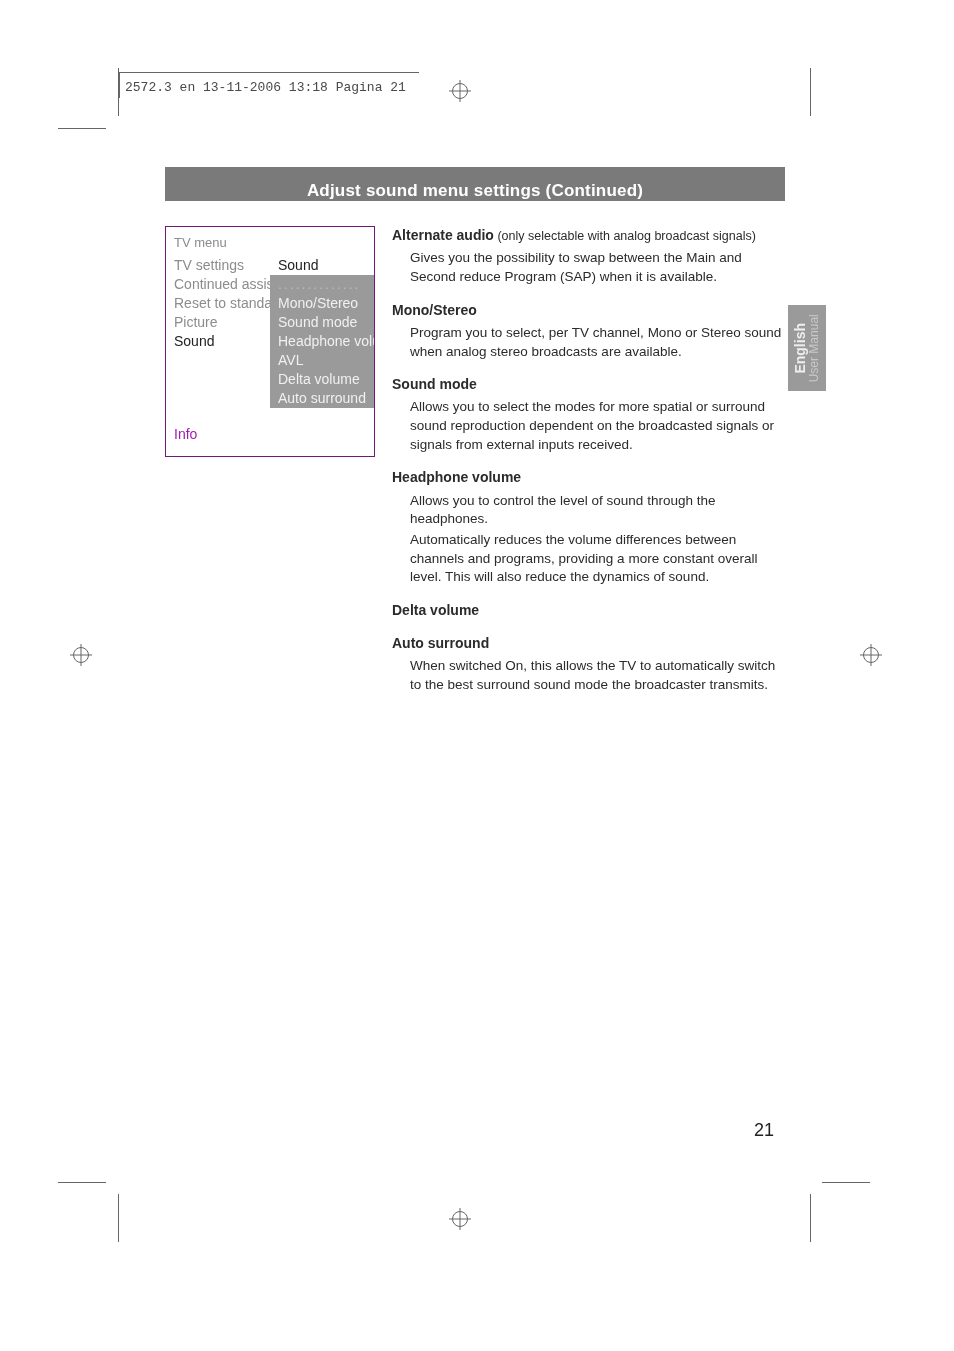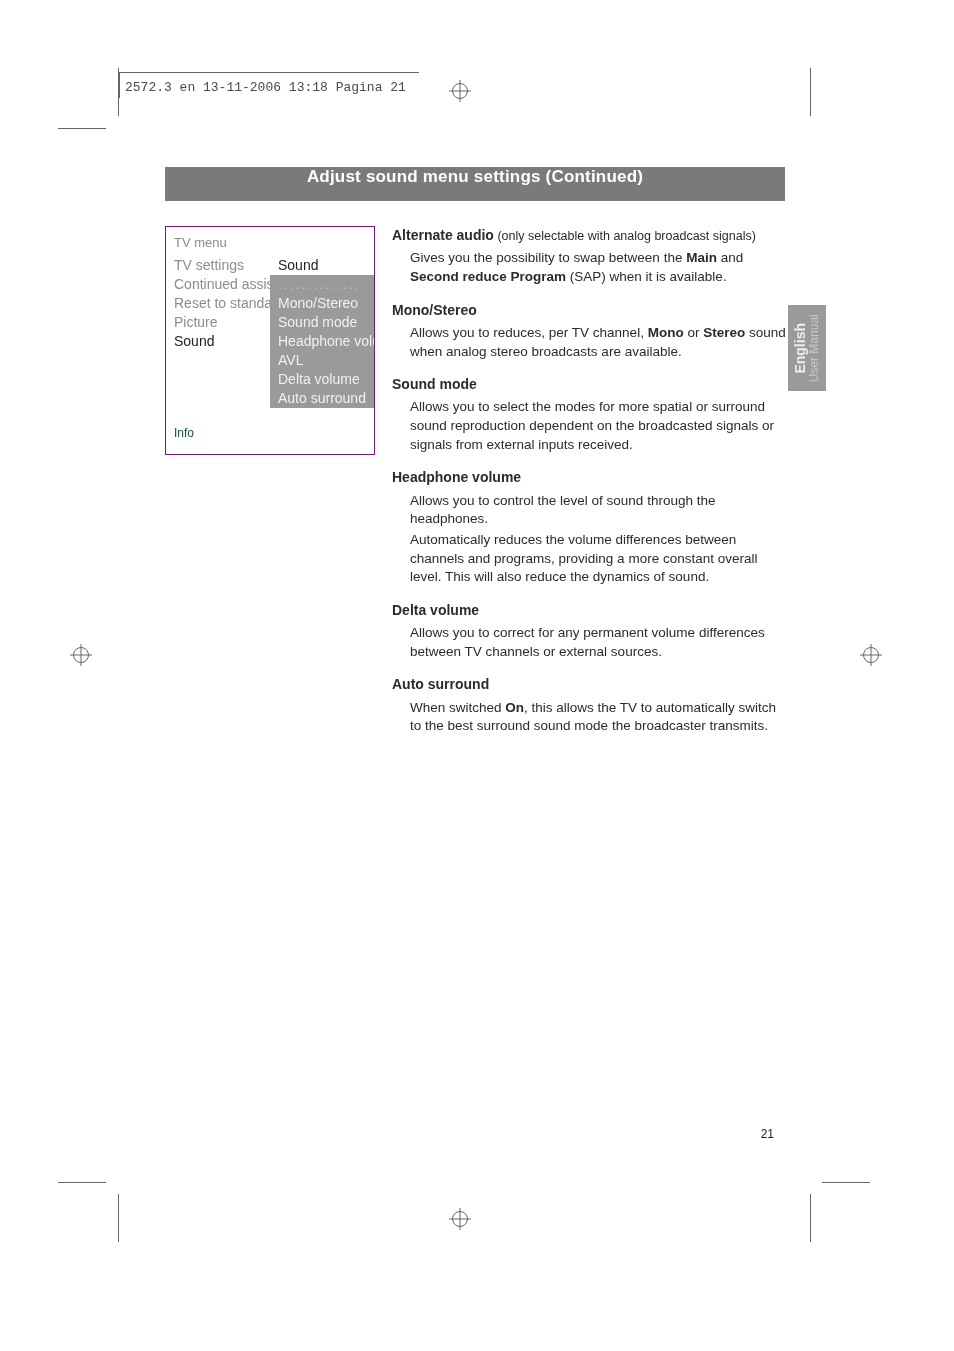--- a/index.html
+++ b/index.html
@@ -12,48 +12,48 @@
   .mark.v { width: 1px; }
   .reg { position: absolute; width: 22px; height: 22px; }
   .reg::before, .reg::after { content: ""; position: absolute; background: #666; }
   .reg::before { left: 0; right: 0; top: 50%; height: 1px; transform: translateY(-0.5px); }
   .reg::after  { top: 0; bottom: 0; left: 50%; width: 1px; transform: translateX(-0.5px); }
   .reg .circ { position: absolute; left: 3px; top: 3px; width: 16px; height: 16px; border: 1px solid #666; border-radius: 50%; }
 
   .header-line { position: absolute; left: 125px; top: 80px; font-size: 13px; color: #4a4a4a; font-family: "Courier New", monospace; letter-spacing: 0; }
   .header-box { position: absolute; left: 119px; top: 72px; width: 300px; height: 26px; border-top: 1px solid #666; border-left: 1px solid #666; }
 
-  .title-bar { position: absolute; left: 165px; top: 167px; width: 620px; height: 34px; background: #7a7a7a; color: #fff; display: flex; align-items: flex-start; justify-content: center; font-weight: 700; font-size: 17px; letter-spacing: 0.2px; }
+  .title-bar { position: absolute; left: 165px; top: 167px; width: 620px; height: 34px; background: #7a7a7a; color: #fff; display: flex; align-items: flex-end; justify-content: center; font-weight: 700; font-size: 17px; letter-spacing: 0.2px; }
 
   .menu-box { position: absolute; left: 165px; top: 226px; width: 210px; border: 1px solid #701a75; font-size: 12.5px; color: #8c8c8c; }
   .menu-title { padding: 8px 8px 6px; font-size: 13px; }
   .menu-body { display: flex; }
   .menu-col-left  { width: 50%; }
   .menu-col-right { width: 50%; }
   .menu-row { height: 19px; line-height: 19px; padding: 0 8px; border-top: 0; font-size: 14px; overflow: hidden; white-space: nowrap; }
   .menu-row.sel-left  { background: #fff; color: #222; font-weight: 500; }
   .menu-row.sel-right { background: #fff; color: #222; font-weight: 500; }
   .menu-row.dim   { background: #9a9a9a; color: #f0f0f0; }
   .menu-row.empty { background: transparent; }
   .menu-row.dots  { color: #bbb; letter-spacing: 2px; }
-  .menu-info { padding: 18px 8px 14px; font-size: 12px; color: #14532d; }
+  .menu-info { padding: 18px 8px 14px; font-size: 14px; color: #a21caf; }
 
   .content { position: absolute; left: 392px; top: 226px; width: 395px; font-size: 13.5px; line-height: 1.38; color: #2b2b2b; }
   .content h3 { font-size: 14px; font-weight: 700; margin-top: 14px; margin-bottom: 4px; }
   .content h3:first-child { margin-top: 0; }
   .content .hnote { font-weight: 400; font-size: 12.5px; }
   .content p { margin-left: 18px; margin-bottom: 2px; }
-  .content b { font-weight: 700; }
+  .content b { font-weight: 400; }
 
   .side-tab { position: absolute; right: 128px; top: 305px; width: 38px; height: 86px; background: #9a9a9a; color: #ddd; display: flex; align-items: center; justify-content: center; }
   .side-tab .rot { transform: rotate(-90deg); white-space: nowrap; font-size: 13px; line-height: 1.1; text-align: center; }
   .side-tab .rot .b { font-weight: 700; color: #eee; display: block; font-size: 14px; }
   .side-tab .rot .s { font-weight: 400; color: #c9c9c9; display: block; font-size: 12px; }
 
-  .page-num { position: absolute; right: 180px; bottom: 210px; font-size: 12px; color: #222; }
+  .page-num { position: absolute; right: 180px; bottom: 210px; font-size: 18px; color: #222; }
 </style>
 </head>
 <body>
 
 <div class="page">
 
   <div class="mark h" style="left:58px; top:128px; width:48px;"></div>
   <div class="mark v" style="left:118px; top:68px; width:1px; height:48px;"></div>
   <div class="mark v" style="left:810px; top:68px; width:1px; height:48px;"></div>
   <div class="reg" style="left:449px; top:80px;">
@@ -113,33 +113,32 @@
 
     <h3>
       <span>Alternate audio</span><span class="hnote"> (only selectable with analog broadcast signals)</span>
     </h3>
     <p>
       <span>Gives you the possibility to swap between the </span><b>Main</b><span> and </span><b>Second reduce Program</b><span> (SAP) when it is available.</span>
     </p>
 
     <h3>Mono/Stereo</h3>
     <p>
-      <span>Allows you to reduces, per TV channel, </span><b>Mono</b><span> or </span><b>Stereo</b><span> sound when analog stereo broadcasts are available.</span>
+      <span>Program you to select, per TV channel, </span><b>Mono</b><span> or </span><b>Stereo</b><span> sound when analog stereo broadcasts are available.</span>
     </p>
 
     <h3>Sound mode</h3>
     <p>Allows you to select the modes for more spatial or surround sound reproduction dependent on the broadcasted signals or signals from external inputs received.</p>
 
     <h3>Headphone volume</h3>
     <p>Allows you to control the level of sound through the headphones.</p>
 
     <p>Automatically reduces the volume differences between channels and programs, providing a more constant overall level. This will also reduce the dynamics of sound.</p>
 
     <h3>Delta volume</h3>
-    <p>Allows you to correct for any permanent volume differences between TV channels or external sources.</p>
 
     <h3>Auto surround</h3>
     <p>
       <span>When switched </span><b>On</b><span>, this allows the TV to automatically switch to the best surround sound mode the broadcaster transmits.</span>
     </p>
 
   </div>
 
   <div class="side-tab">
     <div class="rot">

